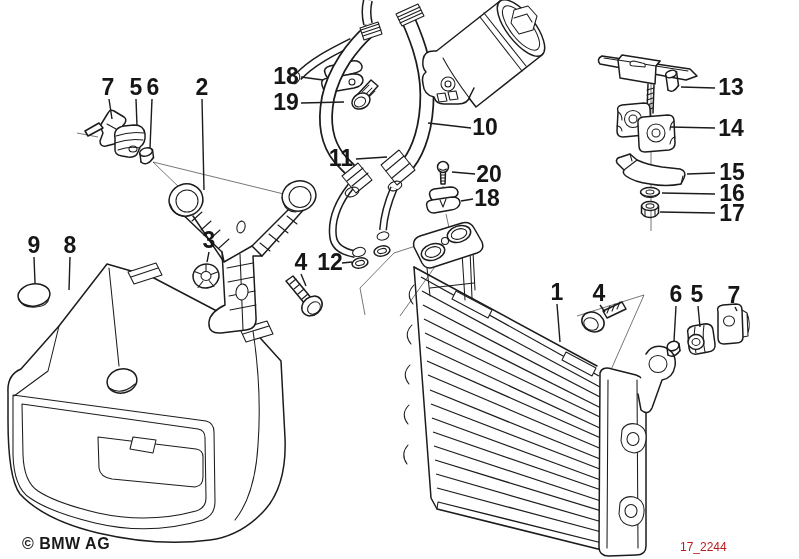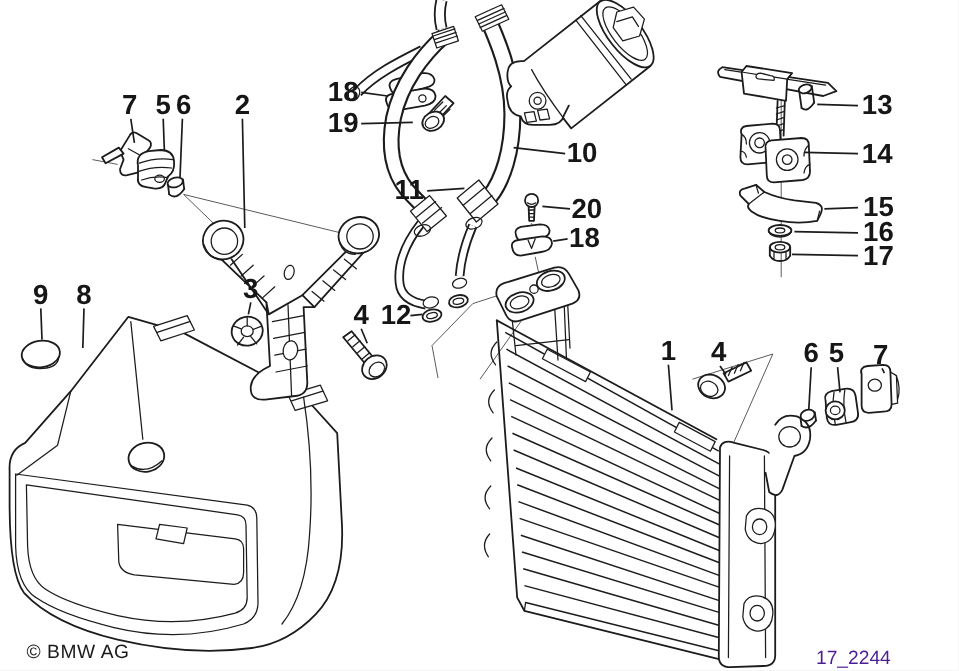--- a/index.html
+++ b/index.html
@@ -8,22 +8,22 @@
   .stage svg{position:absolute;left:0;top:0;}
   .callout-num{font-family:"Liberation Sans",sans-serif;font-size:23px;font-weight:bold;
                fill:#161616;text-anchor:middle;cursor:pointer;}
   .leader{stroke:#1c1c1c;stroke-width:1.4;fill:none;}
   .o{stroke:#1c1c1c;stroke-width:1.5;fill:none;stroke-linejoin:round;stroke-linecap:round;}
   .ow{stroke:#1c1c1c;stroke-width:1.5;fill:#ffffff;stroke-linejoin:round;stroke-linecap:round;}
   .d{stroke:#1c1c1c;stroke-width:1.05;fill:none;stroke-linejoin:round;stroke-linecap:round;}
   .dw{stroke:#1c1c1c;stroke-width:1.05;fill:#ffffff;stroke-linejoin:round;stroke-linecap:round;}
   .t{stroke:#3c3c3c;stroke-width:0.7;fill:none;}
   .fin{stroke:#1c1c1c;stroke-width:1.25;}
-  .copyright{position:absolute;left:22px;top:535px;font-size:16px;font-weight:normal;color:#1a1a1a;letter-spacing:0.5px;}
-  .drawing-number{position:absolute;left:680px;top:540px;font-size:16px;color:#4c1d95;}
+  .copyright{position:absolute;left:22px;top:535px;font-size:16px;font-weight:bold;color:#1a1a1a;letter-spacing:0.5px;}
+  .drawing-number{position:absolute;left:680px;top:540px;font-size:12px;color:#b91c1c;}
 </style>
 </head>
 <body>
 
 <div class="stage">
 <svg width="799" height="559" viewBox="0 0 799 559" xmlns="http://www.w3.org/2000/svg">
 
   <g>
     <path class="t" d="M153,162 L296,197"></path>
     <path class="t" d="M153,162 L183,191"></path>

